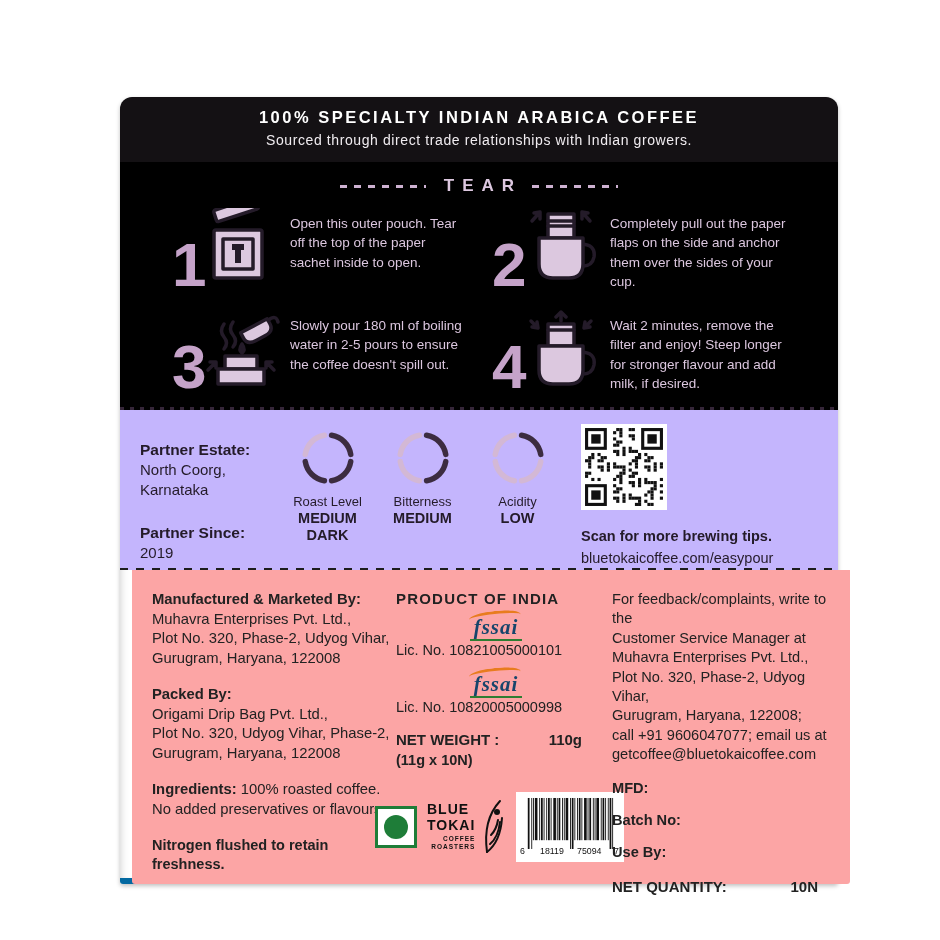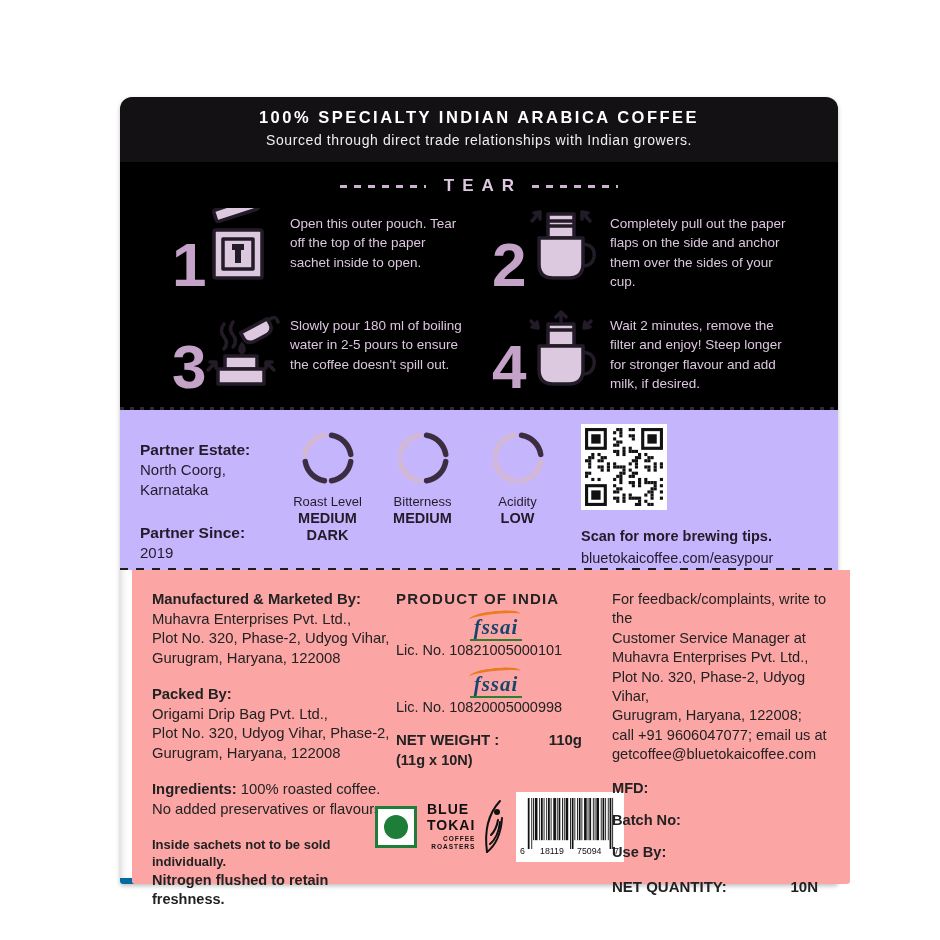--- a/index.html
+++ b/index.html
@@ -384,21 +384,20 @@
           <div class="lbl">Packed By:</div>
           <div>Origami Drip Bag Pvt. Ltd.,</div>
           <div>Plot No. 320, Udyog Vihar, Phase-2,</div>
           <div>Gurugram, Haryana, 122008</div>
         </div>
         <div class="blk">
           <div><span class="lbl">Ingredients:</span><span> 100% roasted coffee.</span></div>
           <div>No added preservatives or flavours</div>
         </div>
         <div class="notice">
-          <div>Inside sachets not to be sold individually.</div>
           <div class="n2">Nitrogen flushed to retain freshness.</div>
         </div>
       </div>
 
       <div class="col-mid">
         <div class="origin">PRODUCT OF INDIA</div>
         <div class="fssai">
           <span class="fssai-swoosh"></span>
           <span class="fssai-text">fssai</span>
         </div>

